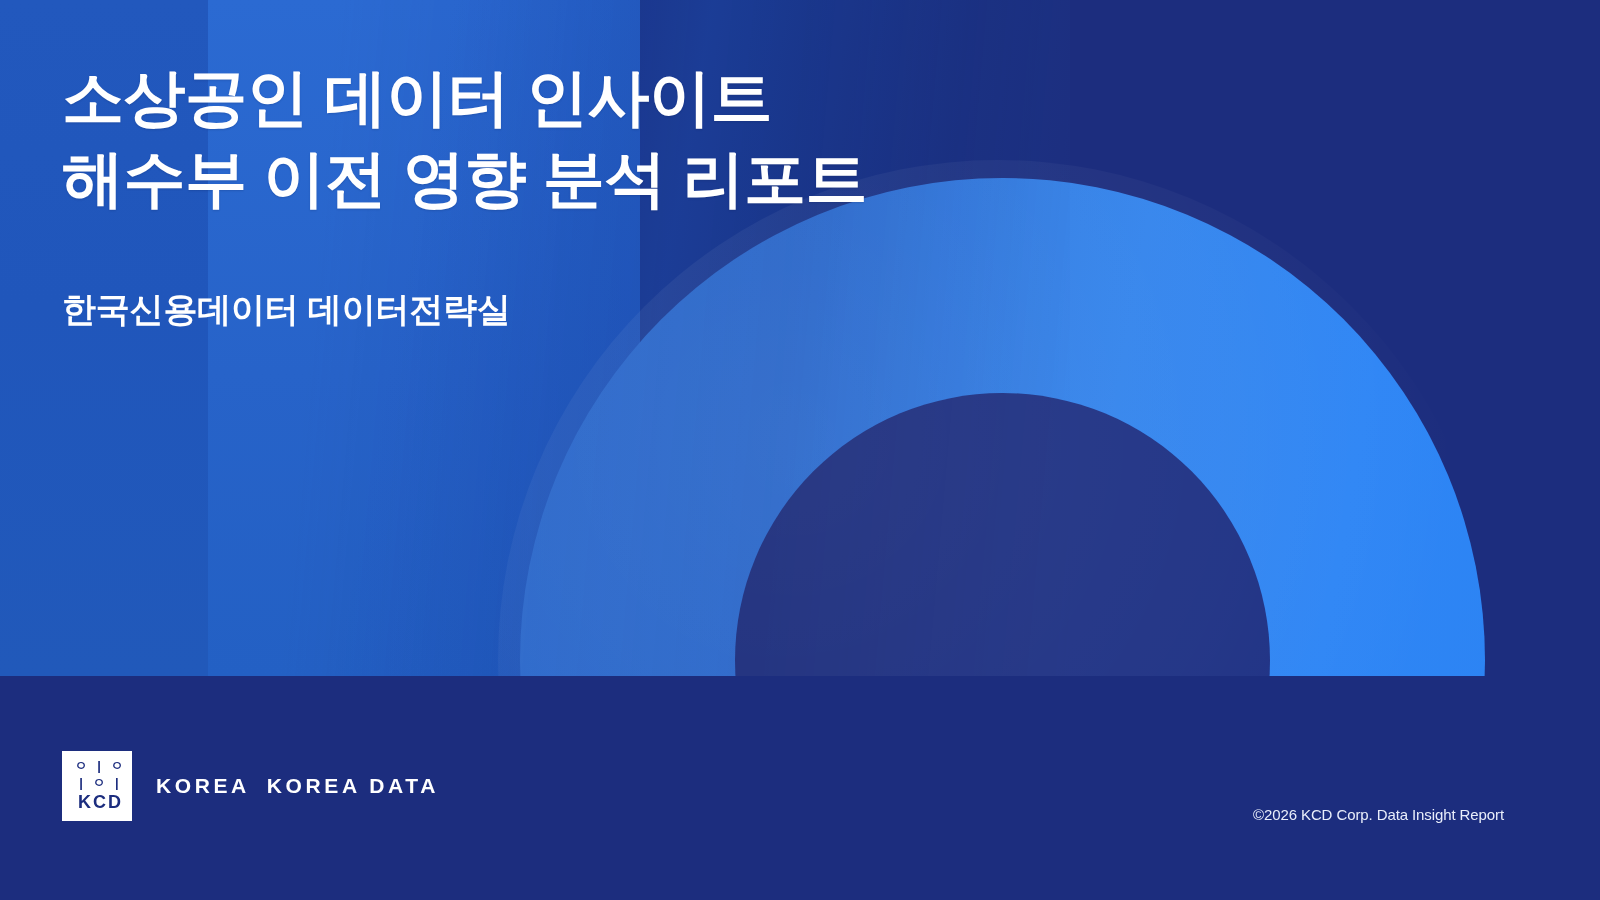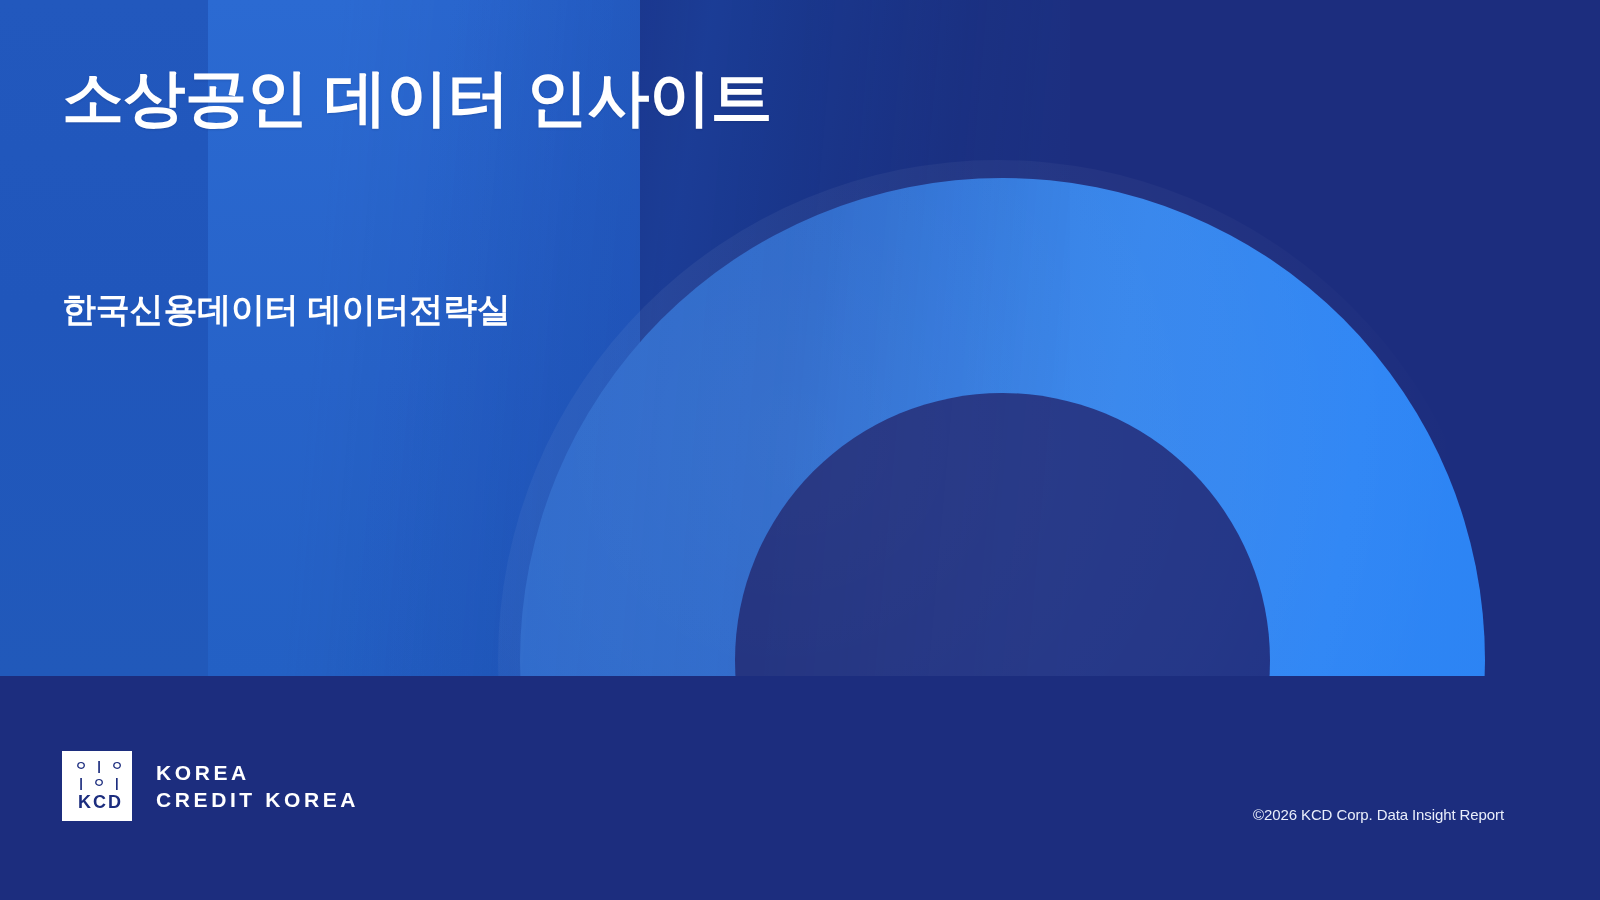--- a/index.html
+++ b/index.html
@@ -197,22 +197,22 @@
     font-family: "Liberation Sans", "DejaVu Sans", sans-serif;
     margin-left: 7px;
   }
   .logo-mark-row.word {
     font-size: 18px;
     letter-spacing: 2px;
     font-weight: 700;
   }
   .logo-text {
     display: flex;
-    flex-direction: column;
-    gap: 3px;
+    flex-direction: row;
+    gap: 17px;
   }
   .logo-text-line {
     color: #ffffff;
     font-size: 21px;
     font-weight: 700;
     letter-spacing: 3.6px;
     line-height: 1.12;
   }
 
   .copyright {
@@ -243,32 +243,33 @@
   </div>
 
   <div class="panel-veil"></div>
   <div class="ring-soft"></div>
   <div class="bg-bottom-band"></div>
 
   <div class="content">
 
     <div class="title-block">
       <div class="title-line">소상공인 데이터 인사이트</div>
+      <div class="title-line">해수부 이전 영향 분석 리포트</div>
     </div>
 
     <div class="subtitle">한국신용데이터 데이터전략실</div>
 
     <div class="logo-lockup">
       <div class="logo-mark">
         <div class="logo-mark-row">ㅇ | ㅇ</div>
         <div class="logo-mark-row">| ㅇ |</div>
         <div class="logo-mark-row word">KCD</div>
       </div>
       <div class="logo-text">
         <div class="logo-text-line">KOREA</div>
-        <div class="logo-text-line">CREDIT KOREA</div>
+        <div class="logo-text-line">KOREA DATA</div>
       </div>
     </div>
 
     <div class="copyright">©2026 KCD Corp. Data Insight Report</div>
 
   </div>
 </div>
 
 </body></html>

